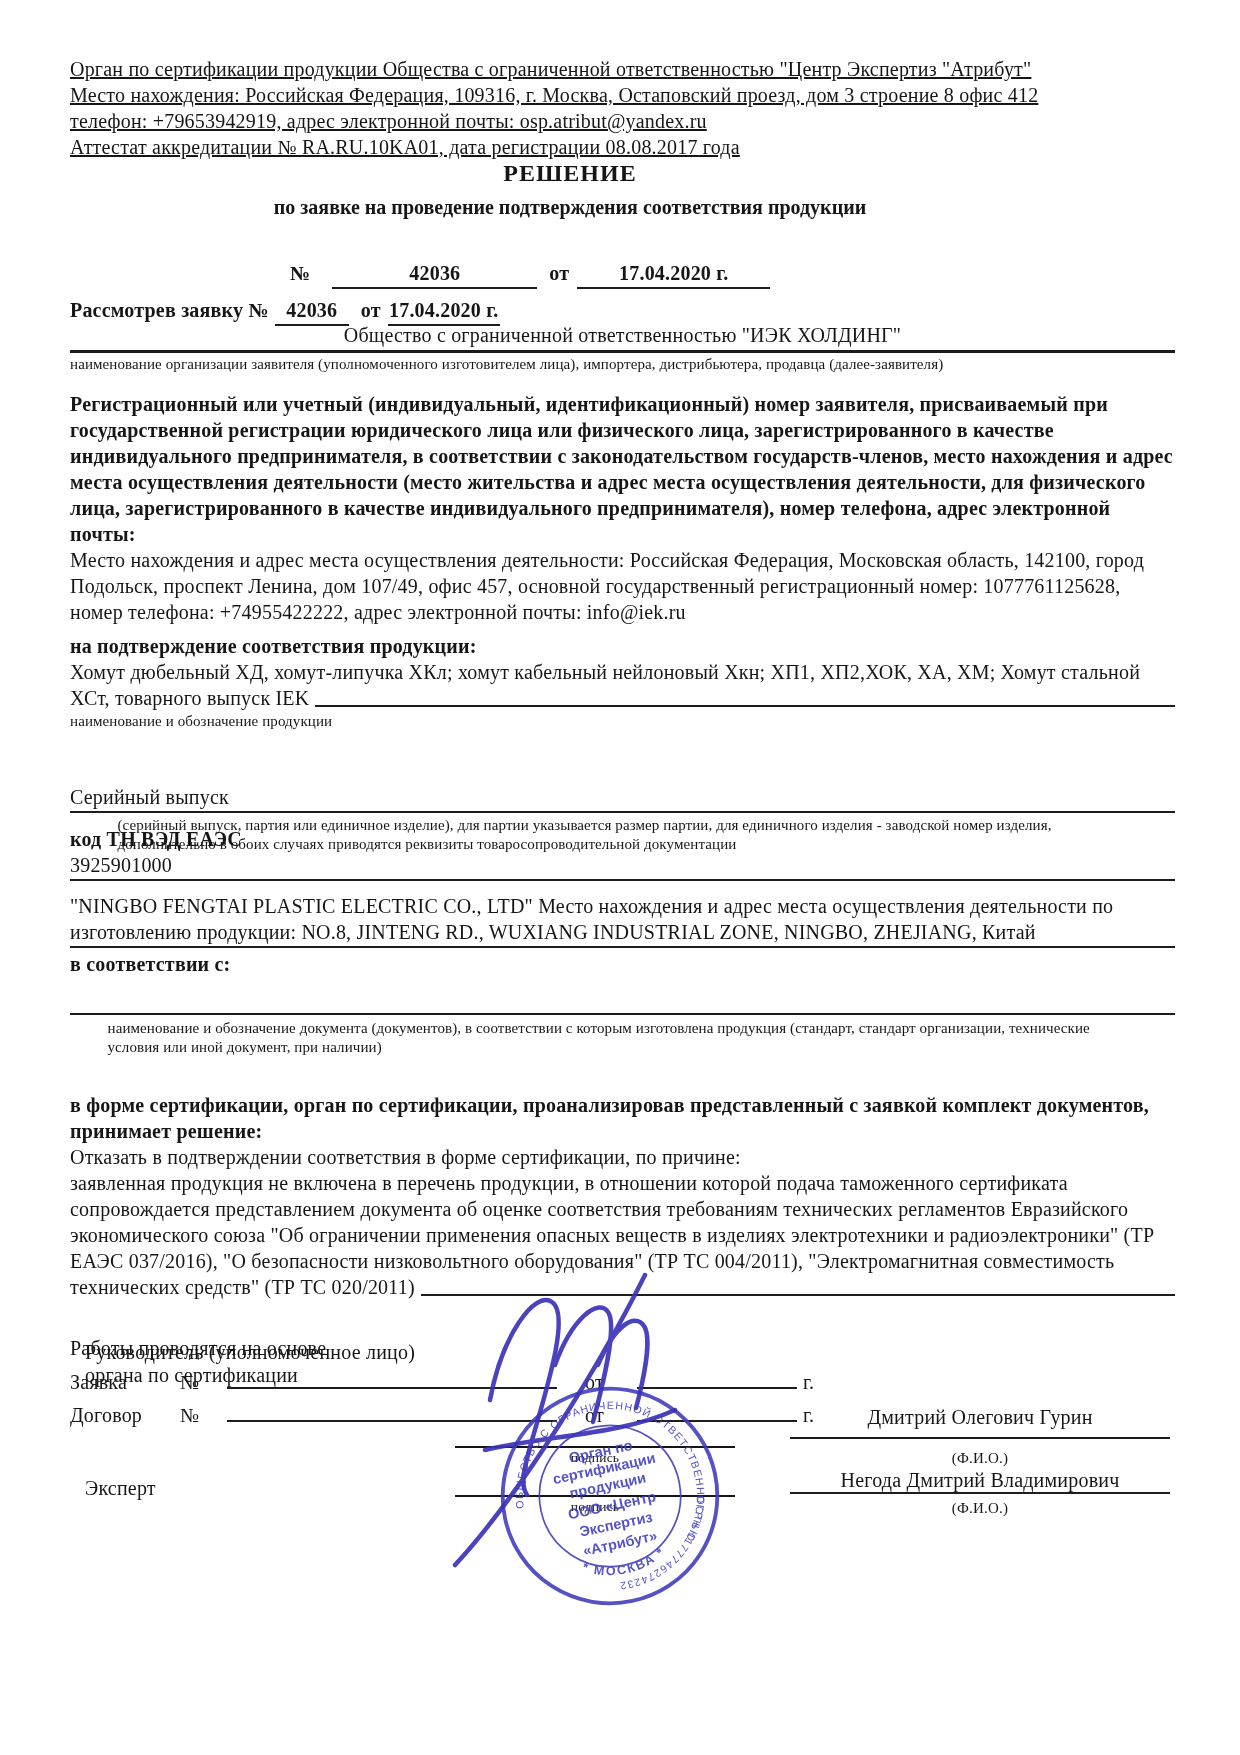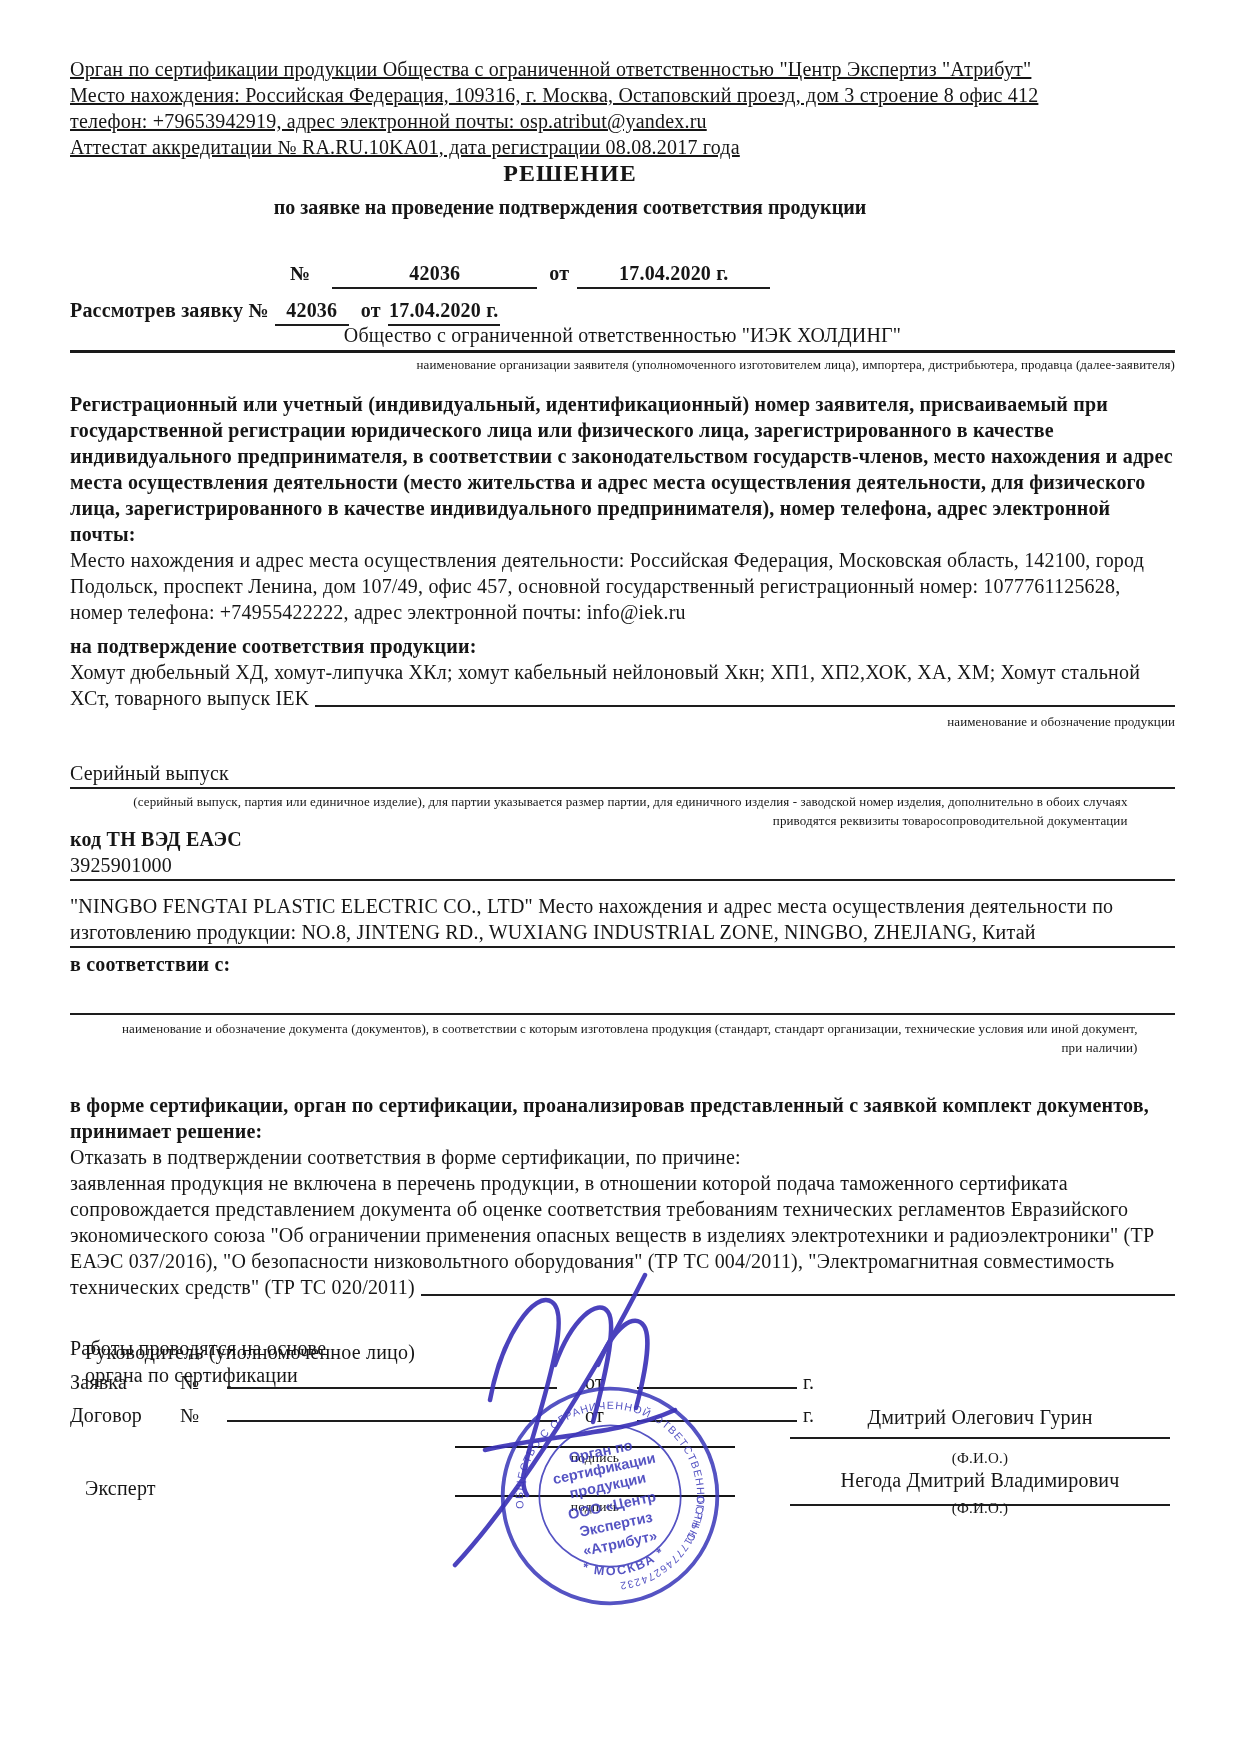--- a/index.html
+++ b/index.html
@@ -1,21 +1,21 @@
 <!DOCTYPE html>
 <html><head>
 <meta charset="utf-8">
 <style>
   html,body{margin:0;padding:0;background:#ffffff;}
   body{width:1240px;height:1755px;position:relative;overflow:hidden;
        font-family:"Liberation Serif", serif;color:#161616;}
   .sec{position:absolute;left:70px;width:1105px;}
   .t{font-size:20px;line-height:26px;letter-spacing:0.2px;}
   .b{font-weight:bold;}
-  .cap{font-size:13px;line-height:19px;text-align:right;letter-spacing:0.1px;}
+  .cap{font-size:15px;line-height:19px;text-align:left;letter-spacing:0.1px;}
   .ul2{border-bottom:2px solid #1d1d1d;}
   .ul3{border-bottom:3px solid #1a1a1a;}
   .ctr{text-align:center;}
   .nowrap{white-space:nowrap;}
   .rowfill{display:flex;align-items:flex-end;}
   .fill{flex:1;border-bottom:2px solid #1d1d1d;margin-bottom:4px;margin-left:6px;}
   .blank{display:inline-block;border-bottom:2px solid #1d1d1d;text-align:center;padding-bottom:1px;}
   .flexrow{display:flex;align-items:baseline;}
   .bline{border-bottom:2px solid #1d1d1d;height:22px;display:inline-block;}
   .smallcap{font-size:13.5px;text-align:center;letter-spacing:0.2px;}
@@ -62,21 +62,21 @@
 <div class="sec t" style="top:633px;">
   <div class="b">на подтверждение соответствия продукции:</div>
   <div class="nowrap">Хомут дюбельный ХД, хомут-липучка ХКл; хомут кабельный нейлоновый Хкн; ХП1, ХП2,ХОК, ХА, ХМ; Хомут стальной</div>
   <div class="rowfill">
     <span>ХСт, товарного выпуск IEK</span>
     <span class="fill"></span>
   </div>
   <div class="cap" style="margin-top:1px;">наименование и обозначение продукции</div>
 </div>
 
-<div class="sec" style="top:760px;">
+<div class="sec" style="top:784px;">
   <div class="t ul2" style="padding-bottom:1px;">Серийный выпуск</div>
   <div class="cap" style="margin:3px auto 0;max-width:1010px;">(серийный выпуск, партия или единичное изделие), для партии указывается размер партии, для единичного изделия - заводской номер изделия, дополнительно в обоих случаях приводятся реквизиты товаросопроводительной документации</div>
 </div>
 
 <div class="sec t" style="top:826px;">
   <div class="b">код ТН ВЭД ЕАЭС</div>
   <div class="ul2" style="padding-bottom:1px;">3925901000</div>
 </div>
 
 <div class="sec t" style="top:893px;">
@@ -122,21 +122,21 @@
   <div>органа по сертификации</div>
 </div>
 <div class="sigline" style="left:455px;top:1430px;width:280px;height:16px;"></div>
 <div class="smallcap" style="position:absolute;left:455px;top:1450px;width:280px;">подпись</div>
 <div class="namebox ul2" style="left:790px;top:1406px;width:380px;padding-bottom:8px;">Дмитрий Олегович Гурин</div>
 <div class="smallcap" style="position:absolute;left:790px;top:1450px;width:380px;font-size:15px;">(Ф.И.О.)</div>
 
 <div class="namebox" style="left:85px;top:1477px;width:200px;text-align:left;">Эксперт</div>
 <div class="sigline" style="left:455px;top:1479px;width:280px;height:16px;"></div>
 <div class="smallcap" style="position:absolute;left:455px;top:1499px;width:280px;">подпись</div>
-<div class="namebox ul2" style="left:790px;top:1469px;width:380px;padding-bottom:12px;">Негода Дмитрий Владимирович</div>
+<div class="namebox ul2" style="left:790px;top:1469px;width:380px;padding-bottom:0;">Негода Дмитрий Владимирович</div>
 <div class="smallcap" style="position:absolute;left:790px;top:1500px;width:380px;font-size:15px;">(Ф.И.О.)</div>
 
 <svg style="position:absolute;left:494px;top:1380px;transform:rotate(-12deg);opacity:0.88;" width="232" height="232" viewBox="0 0 240 240">
   <defs>
     <path id="ringPath" d="M 30,120 a 90,90 0 1 1 180,0 a 90,90 0 1 1 -180,0" fill="none"></path>
     <path id="bottomPath" d="M 42,152 A 86,86 0 0 0 198,152" fill="none"></path>
   </defs>
   <g fill="none" stroke="#3e3cbb">
     <circle cx="120" cy="120" r="111" stroke-width="4"></circle>
     <circle cx="120" cy="120" r="73" stroke-width="1.8"></circle>

